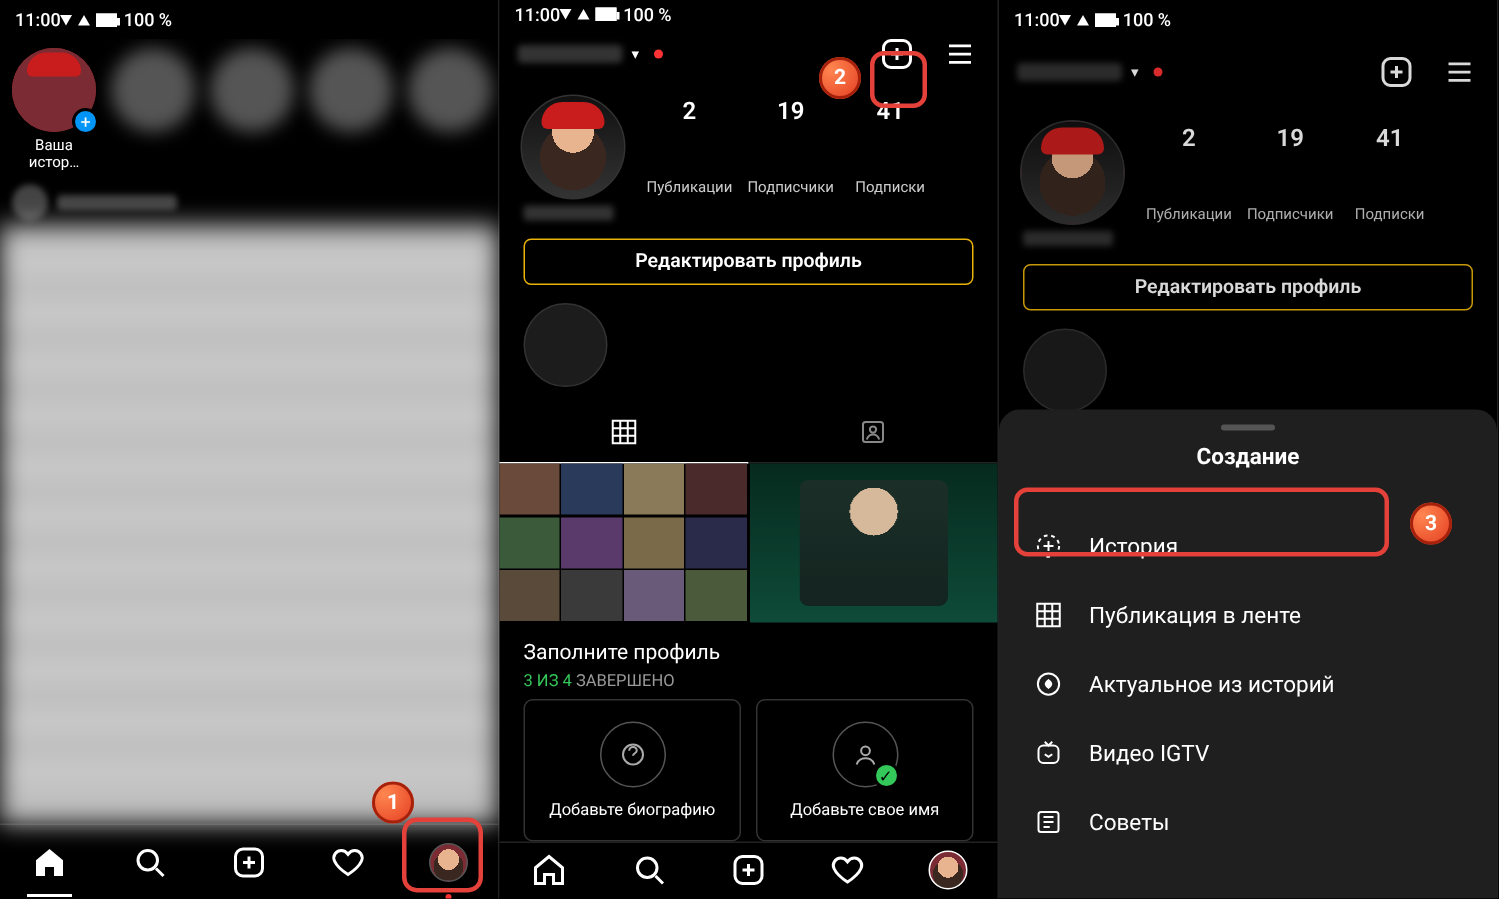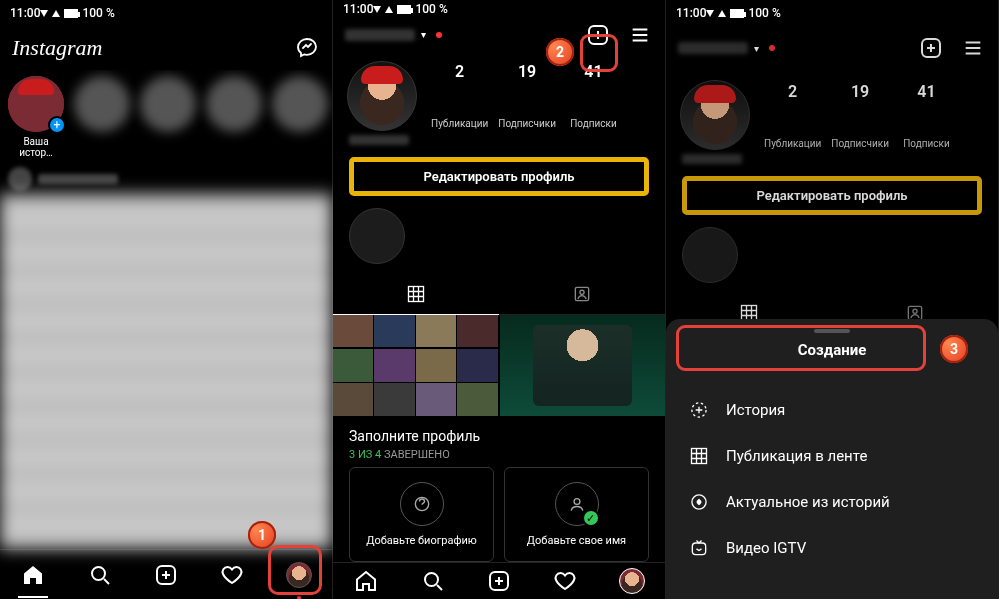--- a/index.html
+++ b/index.html
@@ -87,21 +87,21 @@
   
   .profile-top{display:flex; padding:10px 14px 4px; align-items:center; gap:14px;}
   .profile-top .pfp{width:70px;height:70px;border-radius:50%;background:#7a2b34;flex-shrink:0; position:relative; background-image: radial-gradient(circle at 50% 35%, #e8b38f 0 14px, transparent 14px), radial-gradient(circle at 50% 60%, #3a2820 0 22px, transparent 22px), linear-gradient(#111,#333); border:1px solid #333;}
   .profile-top .pfp .cap{position:absolute;top:4px;left:50%;transform:translateX(-50%);width:42px;height:18px;background:#c91d1d;border-radius:20px 20px 6px 6px;}
   .stats{display:flex; gap:10px;}
   .stat{ text-align:center; min-width:55px;}
   .stat .num{font-size:16px;font-weight:600;}
   .stat .lab{font-size:10px;color:#ccc;margin-top:37px;}
   .pf-name{padding:0 16px;}
   .pf-name .blur{width:60px;height:10px;background:#333;filter:blur(2px);border-radius:2px;}
-  .edit-btn{margin:12px 16px 8px;border:5px solid #eab308;border-radius:5px;text-align:center;padding:7px 0;font-size:13px;font-weight:600;}
+  .edit-btn{margin:12px 16px 8px;border:1px solid #eab308;border-radius:5px;text-align:center;padding:7px 0;font-size:13px;font-weight:600;}
   .highlight-row{display:flex;padding:4px 16px 10px;}
   .highlight{width:56px;height:56px;border-radius:50%;background:#1c1c1c;border:1px solid #333;}
 
   .tabs{display:flex;}
   .tabs .tab{flex:1;display:flex;justify-content:center;padding:10px 0;border-bottom:1px solid #222;}
   .tabs .tab.active{border-bottom:1px solid #fff;}
   .collage{display:flex;gap:1px;height:140px;}
   .collage .left{width:50%;display:flex;flex-wrap:wrap;gap:1px;}
   .collage .left .c{width:calc(25% - 1px);height:calc(33% - 1px);background:#3a3a3a;}
   .collage .right{width:50%;background:linear-gradient(#062a1e,#0e4b38);display:flex;align-items:center;justify-content:center;}
@@ -141,29 +141,20 @@
   <div class="statusbar">
     <span>11:00</span>
     <span class="right">
       <span class="tri down"></span>
         <span class="tri"></span>
       <span class="batt"></span>
       <span>100 %</span>
     </span>
   </div>
 
-  <div class="app-header">
-    <span class="brand">Instagram</span>
-    <span class="msgr-icon">
-      <svg width="24" height="24" viewBox="0 0 24 24" fill="none" stroke="#fff" stroke-width="1.8">
-          <path d="M12 3C7 3 3 6.6 3 11c0 2.4 1.2 4.5 3 6v3l3-1.6c1 .3 2 .4 3 .4 5 0 9-3.6 9-8S17 3 12 3z"></path>
-          <path d="M8 12l3-3 2 2 3-3" stroke-linecap="round"></path>
-        </svg>
-    </span>
-  </div>
 
   <div class="stories">
     <div class="story">
       <div class="ring">
           <div class="avatar-img">
             <div style="position:absolute;top:3px;left:50%;transform:translateX(-50%);width:36px;height:16px;background:#c91d1d;border-radius:18px 18px 5px 5px;"></div>
           </div>
           <div class="badge-plus">+</div>
         </div>
       <div>Ваша истор…</div>
@@ -484,17 +475,26 @@
     </div>
     <div class="row">
       <span class="ic">
           <svg width="20" height="20" viewBox="0 0 24 24" stroke="#fff" stroke-width="1.6" fill="none">
             <rect x="4" y="6" width="16" height="14" rx="4"></rect>
             <path d="M9 3l3 3 3-3M9 13l3 2 3-2"></path>
           </svg>
         </span>
       <span>Видео IGTV</span>
     </div>
+    <div class="row">
+      <span class="ic">
+          <svg width="20" height="20" viewBox="0 0 24 24" stroke="#fff" stroke-width="1.6" fill="none">
+            <rect x="4" y="4" width="16" height="16" rx="2"></rect>
+            <path d="M8 8h8M8 12h8M8 16h5"></path>
+          </svg>
+        </span>
+      <span>Советы</span>
+    </div>
   </div>
 
   <div class="callout-ring" style="bottom:228px;left:10px;width:250px;height:46px;border-radius:9px;"></div>
   <div class="callout-badge" style="bottom:236px;right:30px;">3</div>
 </div>
 
 </body></html>

